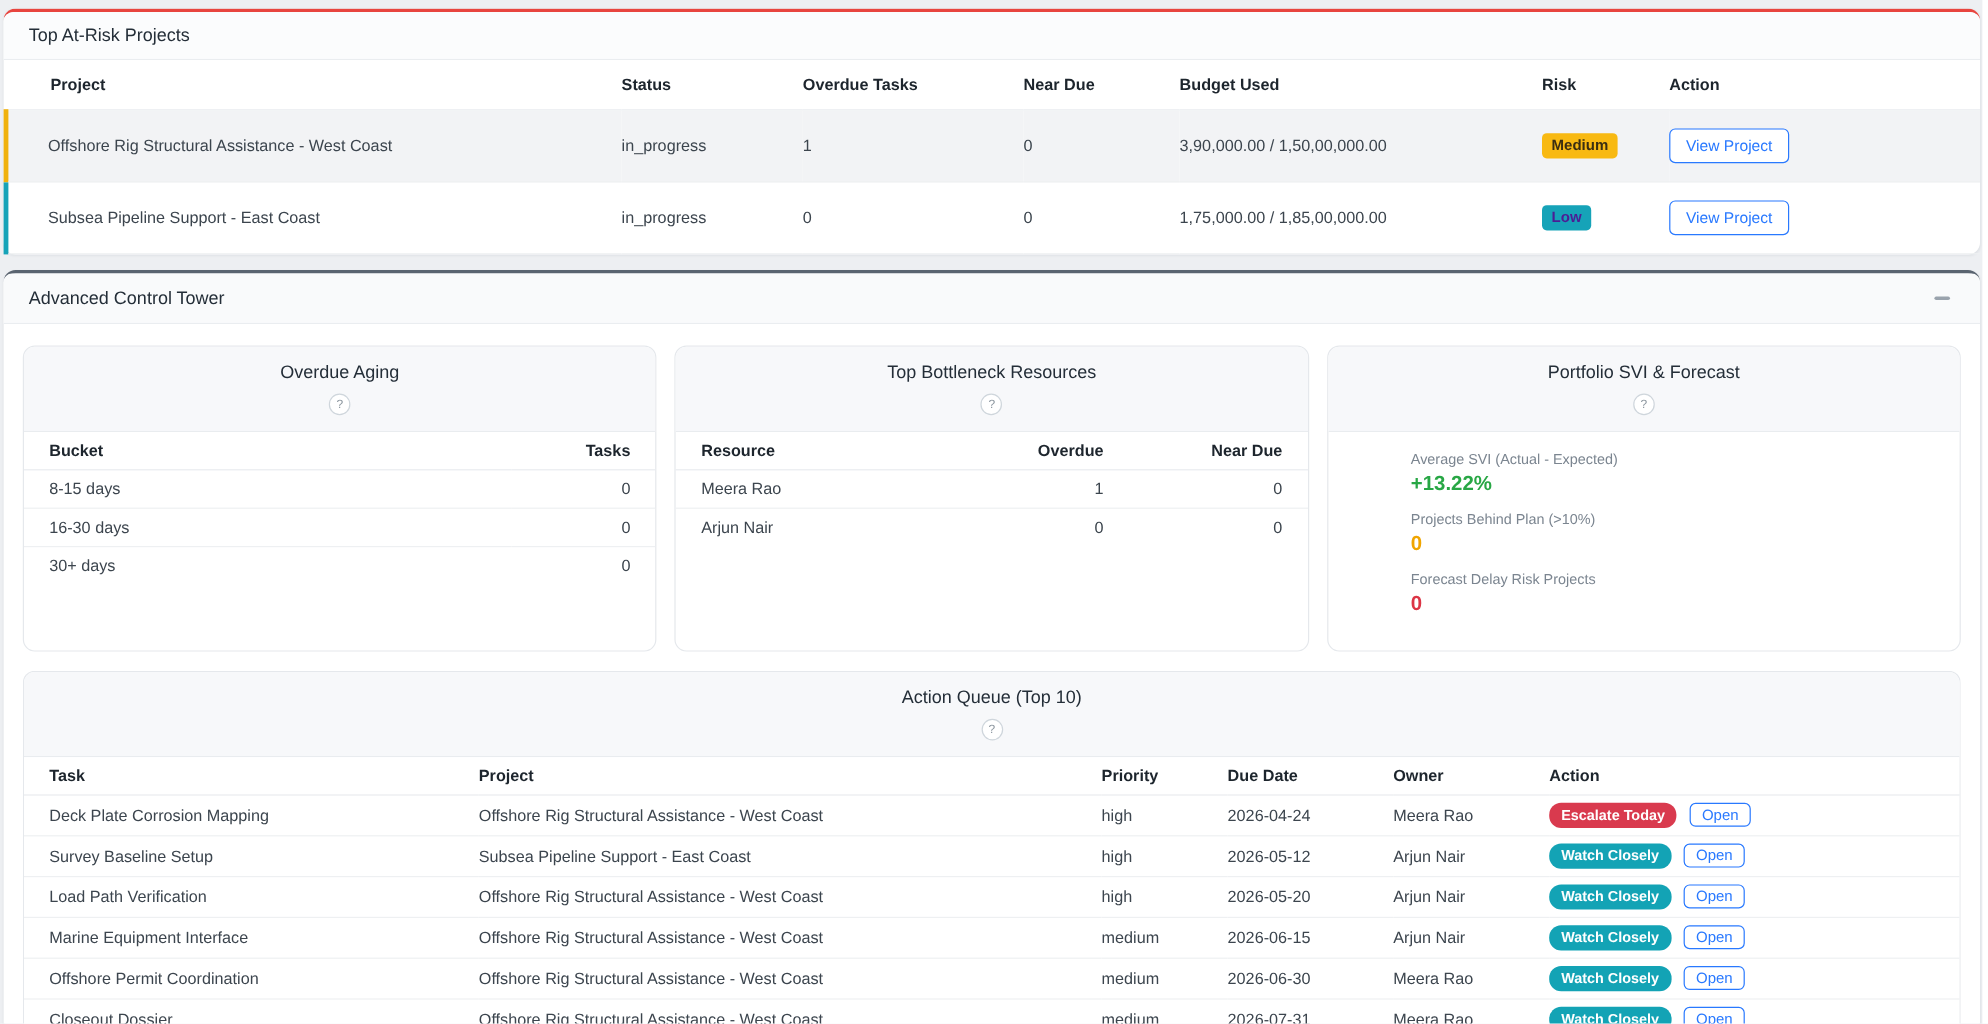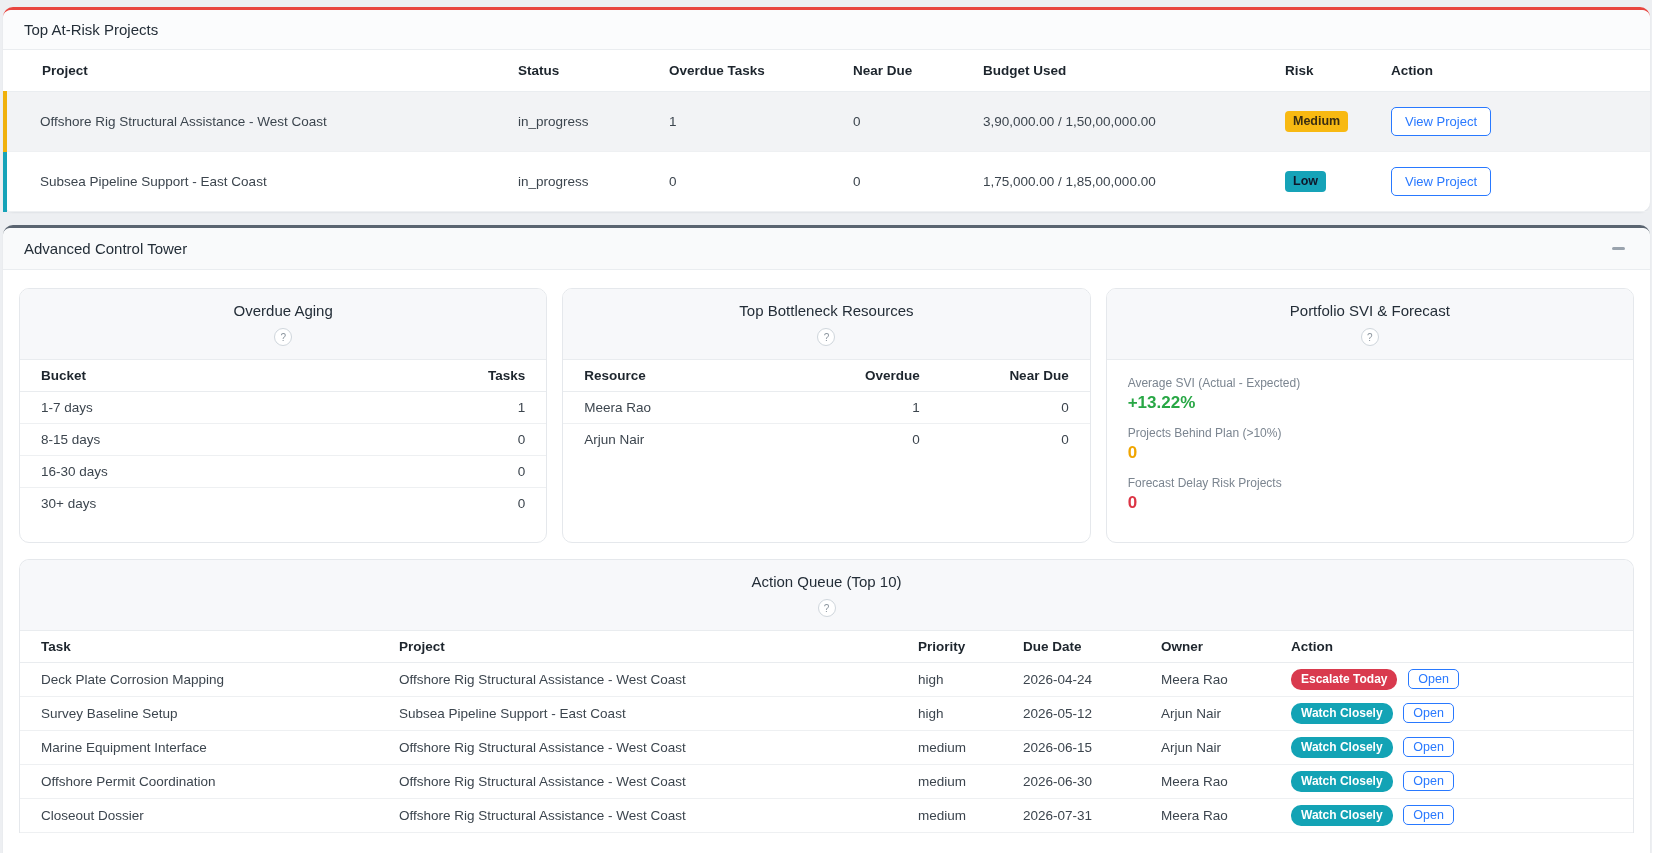--- a/index.html
+++ b/index.html
@@ -74,21 +74,21 @@
     background: #fff; cursor: pointer; flex: 0 0 auto;
   }
   .mini-table th { padding: 8px 0; border-bottom: 1px solid #e9ecef; }
   .mini-table td { padding: 8px 0; }
   .mini-table tr:not(:last-child) td { border-bottom: 1px solid #eef0f2; }
   .mini-table th:first-child, .mini-table td:first-child { padding-left: 21px; }
   .mini-table .num { text-align: right; }
   .mini-table th:last-child, .mini-table td:last-child { padding-right: 21px; }
   
   .svi-body { padding: 16px 21px; }
-  .metric { margin-bottom: 13px; }
+  .metric { margin-bottom: 13px; margin-left: 48px; }
   .metric-label { font-size: 12px; color: #7b8590; margin-bottom: 3px; }
   .metric-value { font-size: 17px; font-weight: 700; }
   
   .queue-card { border: 1px solid #e5e8ec; border-radius: 10px 10px 0 0; border-bottom: none; background: #fff; }
   .queue-table th { padding: 8px 0; border-bottom: 1px solid #e9ecef; }
   .queue-table td { padding: 6px 0; border-bottom: 1px solid #eef0f2; }
   .queue-table th:first-child, .queue-table td:first-child { padding-left: 21px; }
   .pill {
     display: inline-block; border-radius: 10px; padding: 3px 10px;
     color: #fff; font-weight: 700; font-size: 12px; line-height: 1.25;
@@ -134,21 +134,21 @@
     <td><span class="badge" style="background: rgb(248, 185, 18); color: rgb(58, 46, 18);">Medium</span></td>
     <td><button class="btn-outline">View Project</button></td>
   </tr>
 
   <tr>
     <td style="border-left-color: rgb(22, 163, 184);">Subsea Pipeline Support - East Coast</td>
     <td>in_progress</td>
     <td>0</td>
     <td>0</td>
     <td>1,75,000.00 / 1,85,00,000.00</td>
-    <td><span class="badge" style="background: rgb(22, 163, 184); color: #0f172a;">Low</span></td>
+    <td><span class="badge" style="background: rgb(22, 163, 184); color: #4c1d95;">Low</span></td>
     <td><button class="btn-outline">View Project</button></td>
   </tr>
 </tbody>
   </table>
 </section>
 
 <section class="card panel">
   <div class="panel-head">
     <span>Advanced Control Tower</span>
     <div class="collapse-btn">
@@ -169,24 +169,20 @@
               <col>
               <col style="width:120px">
             </colgroup>
           <thead>
             <tr>
               <th>Bucket</th>
               <th class="num">Tasks</th>
             </tr>
           </thead>
           <tbody id="aging-rows">
-  <tr>
-    <td>1-7 days</td>
-    <td class="num">1</td>
-  </tr>
 
   <tr>
     <td>8-15 days</td>
     <td class="num">0</td>
   </tr>
 
   <tr>
     <td>16-30 days</td>
     <td class="num">0</td>
   </tr>
@@ -299,20 +295,31 @@
     <td>Subsea Pipeline Support - East Coast</td>
     <td>high</td>
     <td>2026-05-12</td>
     <td>Arjun Nair</td>
     <td>
       <span class="pill" style="background: rgb(19, 163, 181);">Watch Closely</span>
       <button class="btn-open">Open</button>
     </td>
   </tr>
 
+  <tr>
+    <td>Load Path Verification</td>
+    <td>Offshore Rig Structural Assistance - West Coast</td>
+    <td>high</td>
+    <td>2026-05-20</td>
+    <td>Arjun Nair</td>
+    <td>
+      <span class="pill" style="background: rgb(19, 163, 181);">Watch Closely</span>
+      <button class="btn-open">Open</button>
+    </td>
+  </tr>
 
 
   <tr>
     <td>Marine Equipment Interface</td>
     <td>Offshore Rig Structural Assistance - West Coast</td>
     <td>medium</td>
     <td>2026-06-15</td>
     <td>Arjun Nair</td>
     <td>
       <span class="pill" style="background: rgb(19, 163, 181);">Watch Closely</span>

